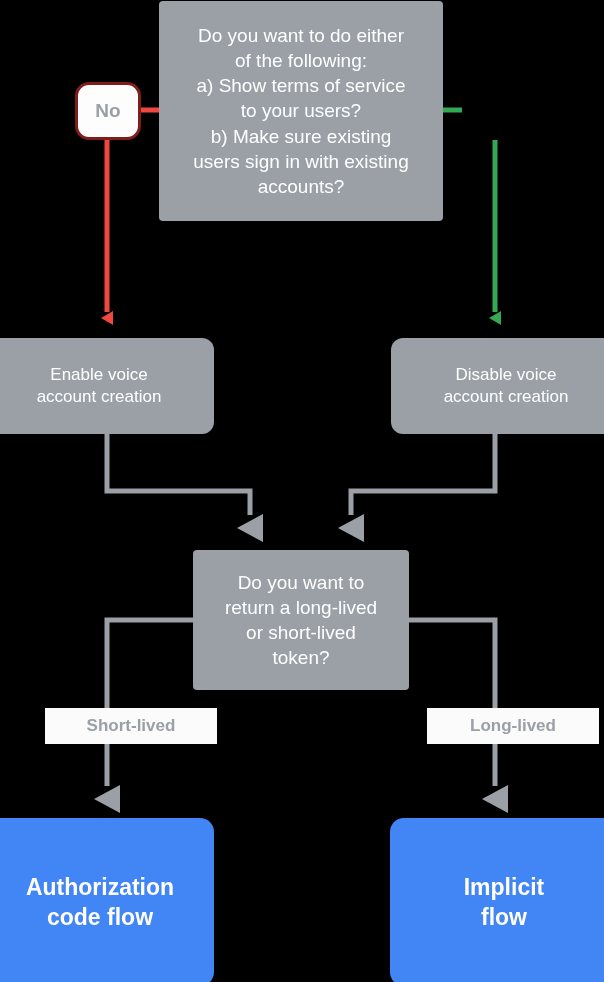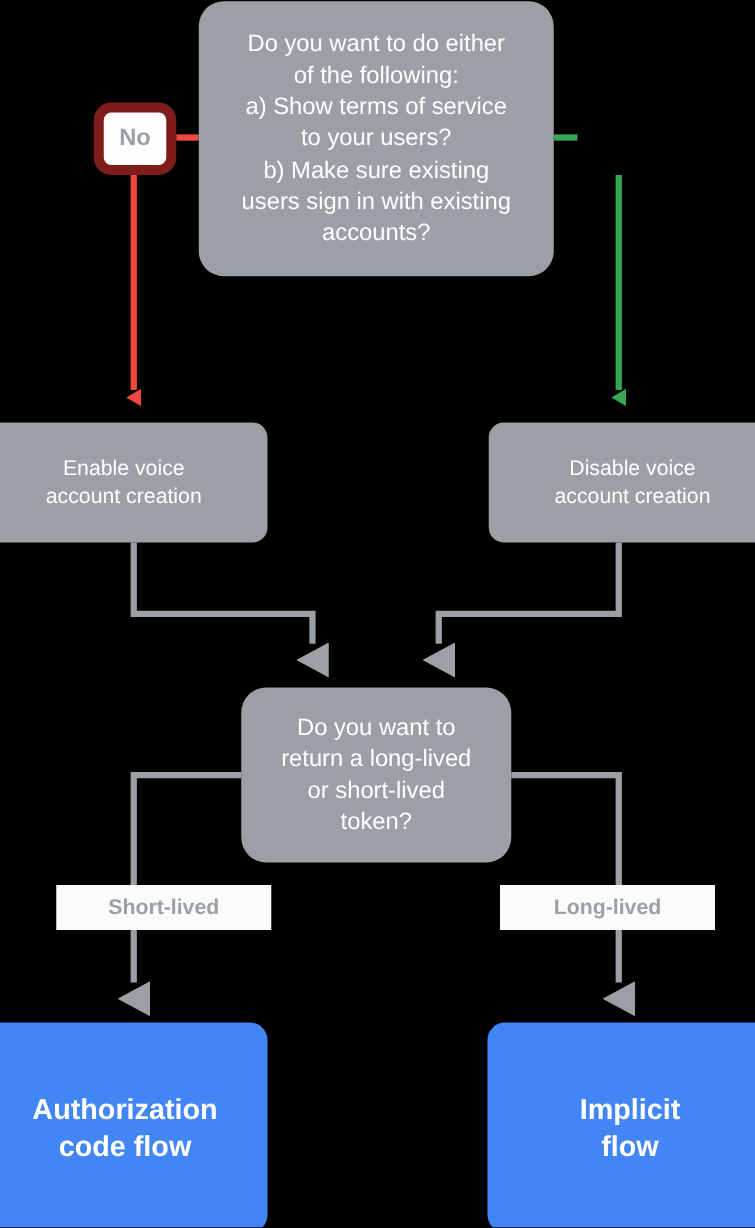--- a/index.html
+++ b/index.html
@@ -14,21 +14,21 @@
 
   .node{
     position:absolute;
     box-sizing:border-box;
     display:flex;align-items:center;justify-content:center;
     text-align:center;
     color:#ffffff;
   }
   .gray{
     background:#9aa0a6;
-    border-radius:20px;
+    border-radius:4px;
   }
   .blue{
     background:#4285f4;
     border-radius:14px;
     font-weight:bold;
   }
   .node .txt{display:block;width:100%;white-space:pre-line;line-height:1.32;}
 
   
   #q-top{ left:159px; top:1px; width:284px; height:220px; }
@@ -51,34 +51,34 @@
   
   .chip{
     position:absolute;
     box-sizing:border-box;
     display:flex;align-items:center;justify-content:center;
     background:#fdfdfd;
     border-radius:14px;
     font-size:19px;font-weight:bold;
     color:#9aa0a6;
   }
-  #chip-no{ left:75px; top:82px; width:66px; height:58px; border:8px solid #7f1d1d;}
+  #chip-no{ left:75px; top:82px; width:66px; height:58px; border:3px solid #7f1d1d;}
   #chip-yes{ left:462px; top:82px; width:64px; height:58px; border:4px solid #34a853;}
 
   
   .edge-label{
     position:absolute;
     box-sizing:border-box;
     display:flex;align-items:center;justify-content:center;
     background:#fbfbfb;
     color:#9aa0a6;
     font-size:17px;font-weight:bold;
   }
   #lbl-short{ left:21px; top:708px; width:172px; height:36px;margin-left:24px;}
-  #lbl-long{ left:400px; top:708px; width:172px; height:36px;}
+  #lbl-long{ left:427px; top:708px; width:172px; height:36px;}
 </style>
 </head>
 <body>
 
 <div id="stage">
 
   <svg class="wires" viewBox="0 0 604 982" xmlns="http://www.w3.org/2000/svg">
     <defs>
       <marker id="ah-red" markerWidth="14" markerHeight="12" refX="1" refY="6" orient="auto" markerUnits="userSpaceOnUse">
         <path d="M0,0 L14,0 L7,12 Z" fill="#f0483e"></path>

